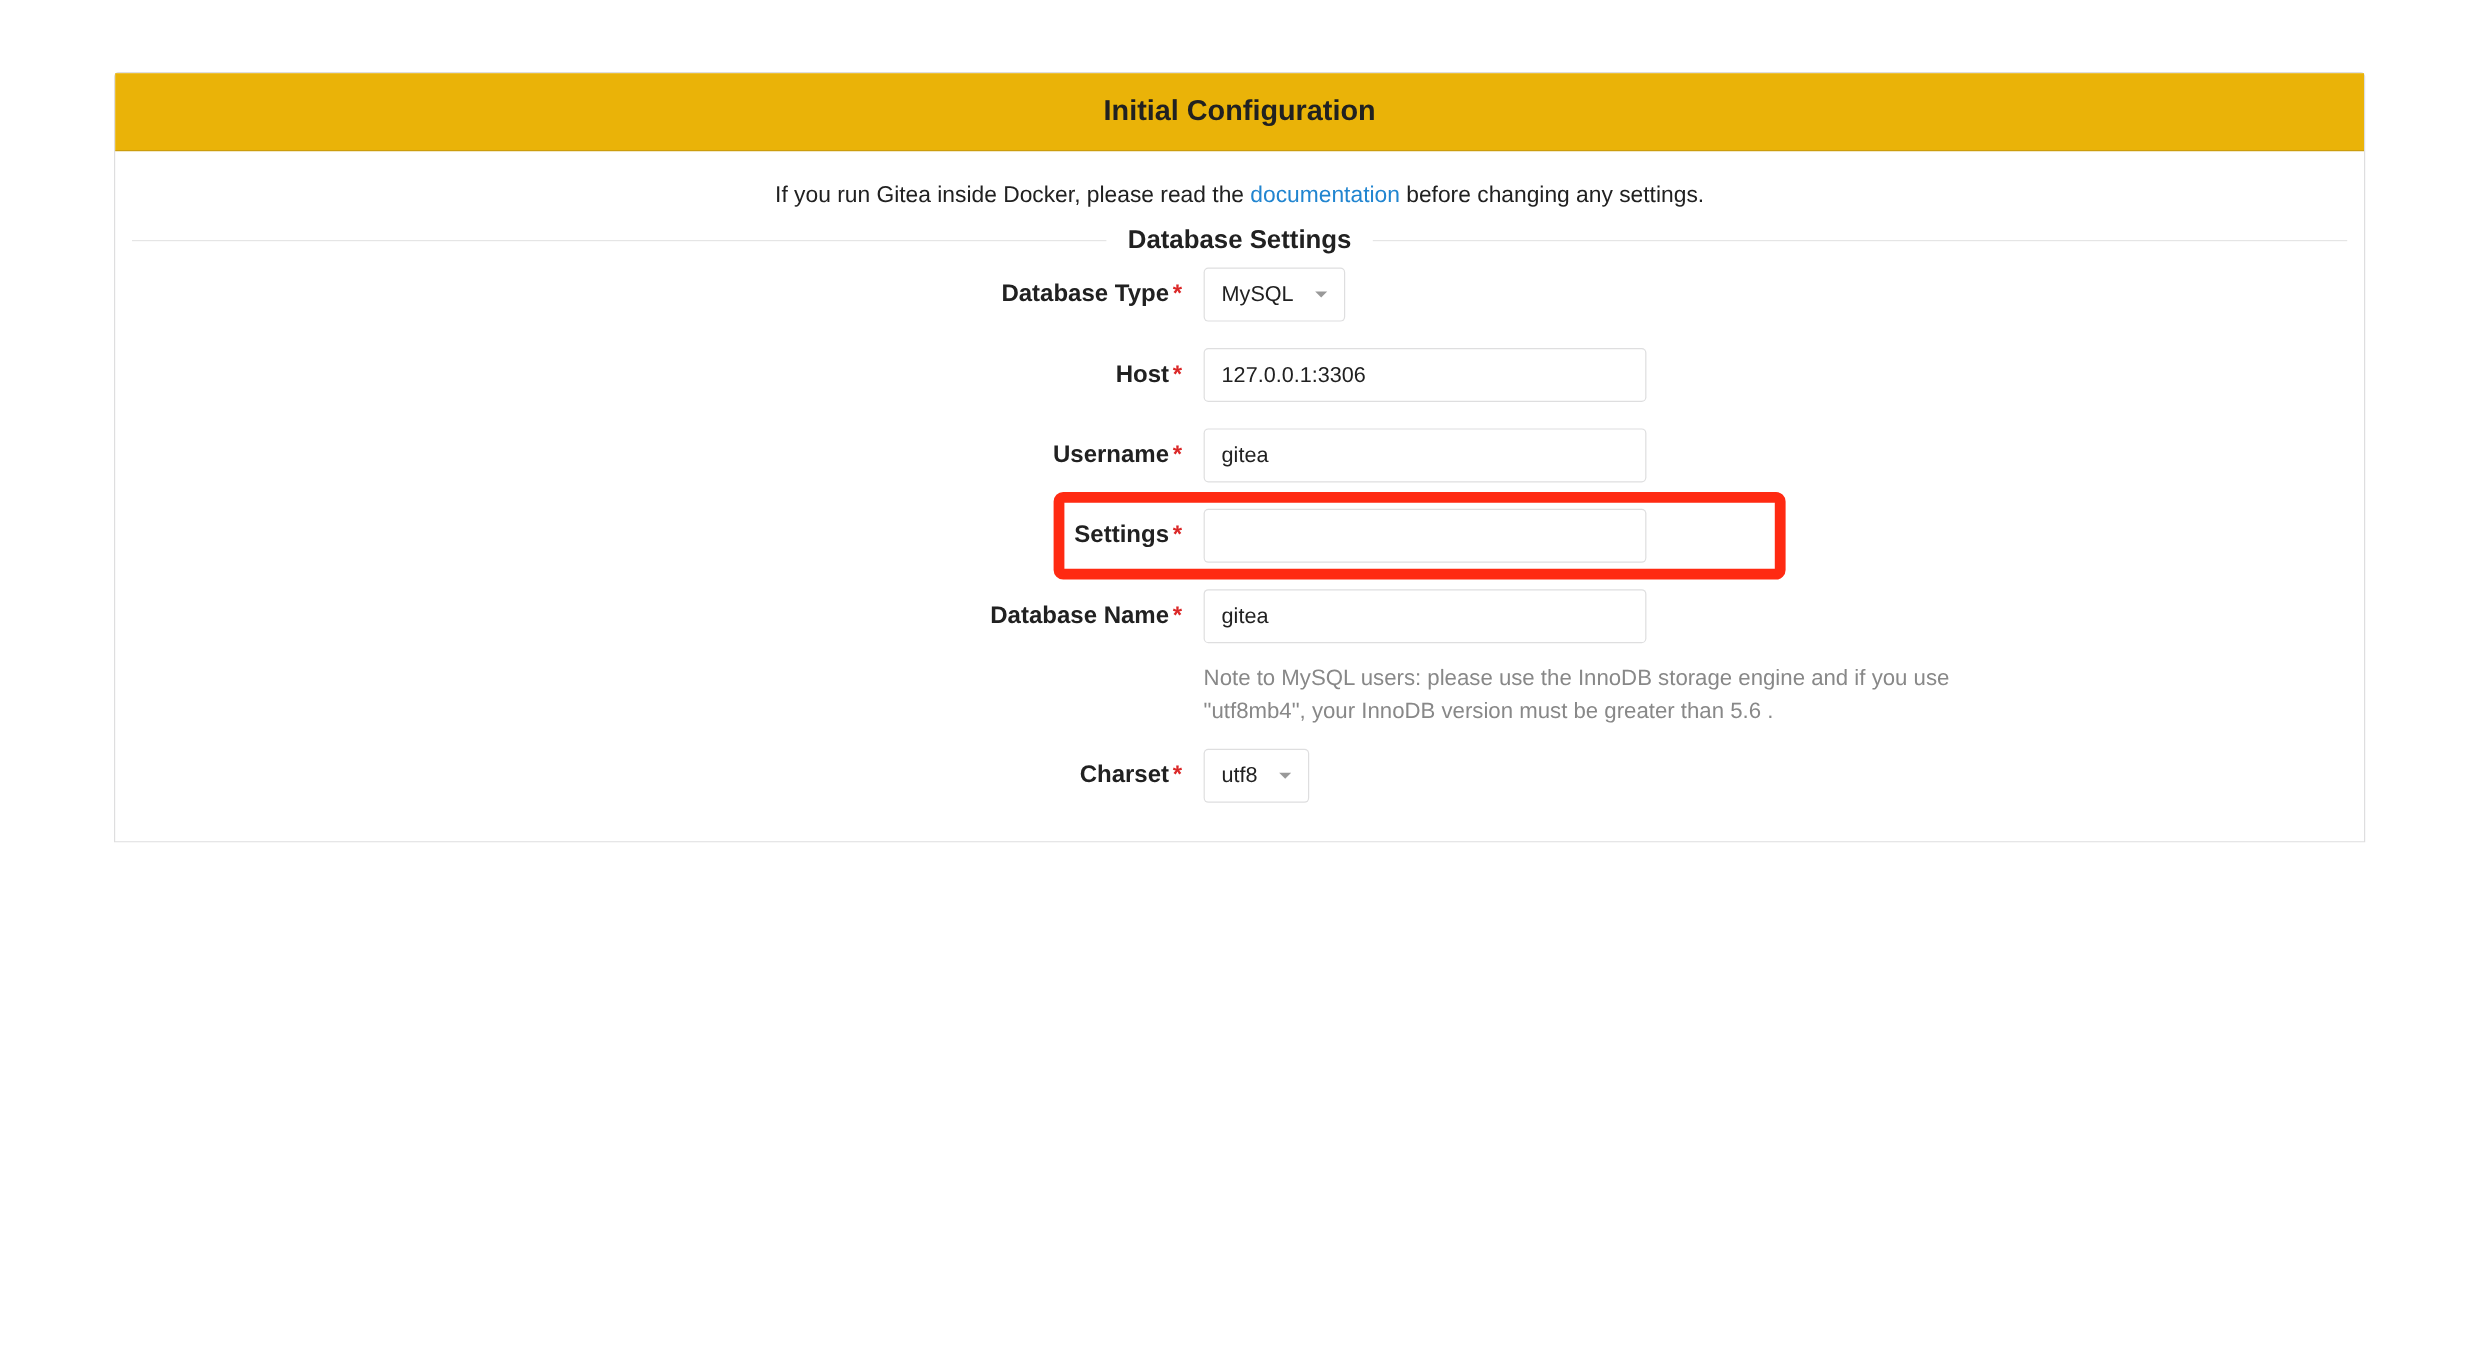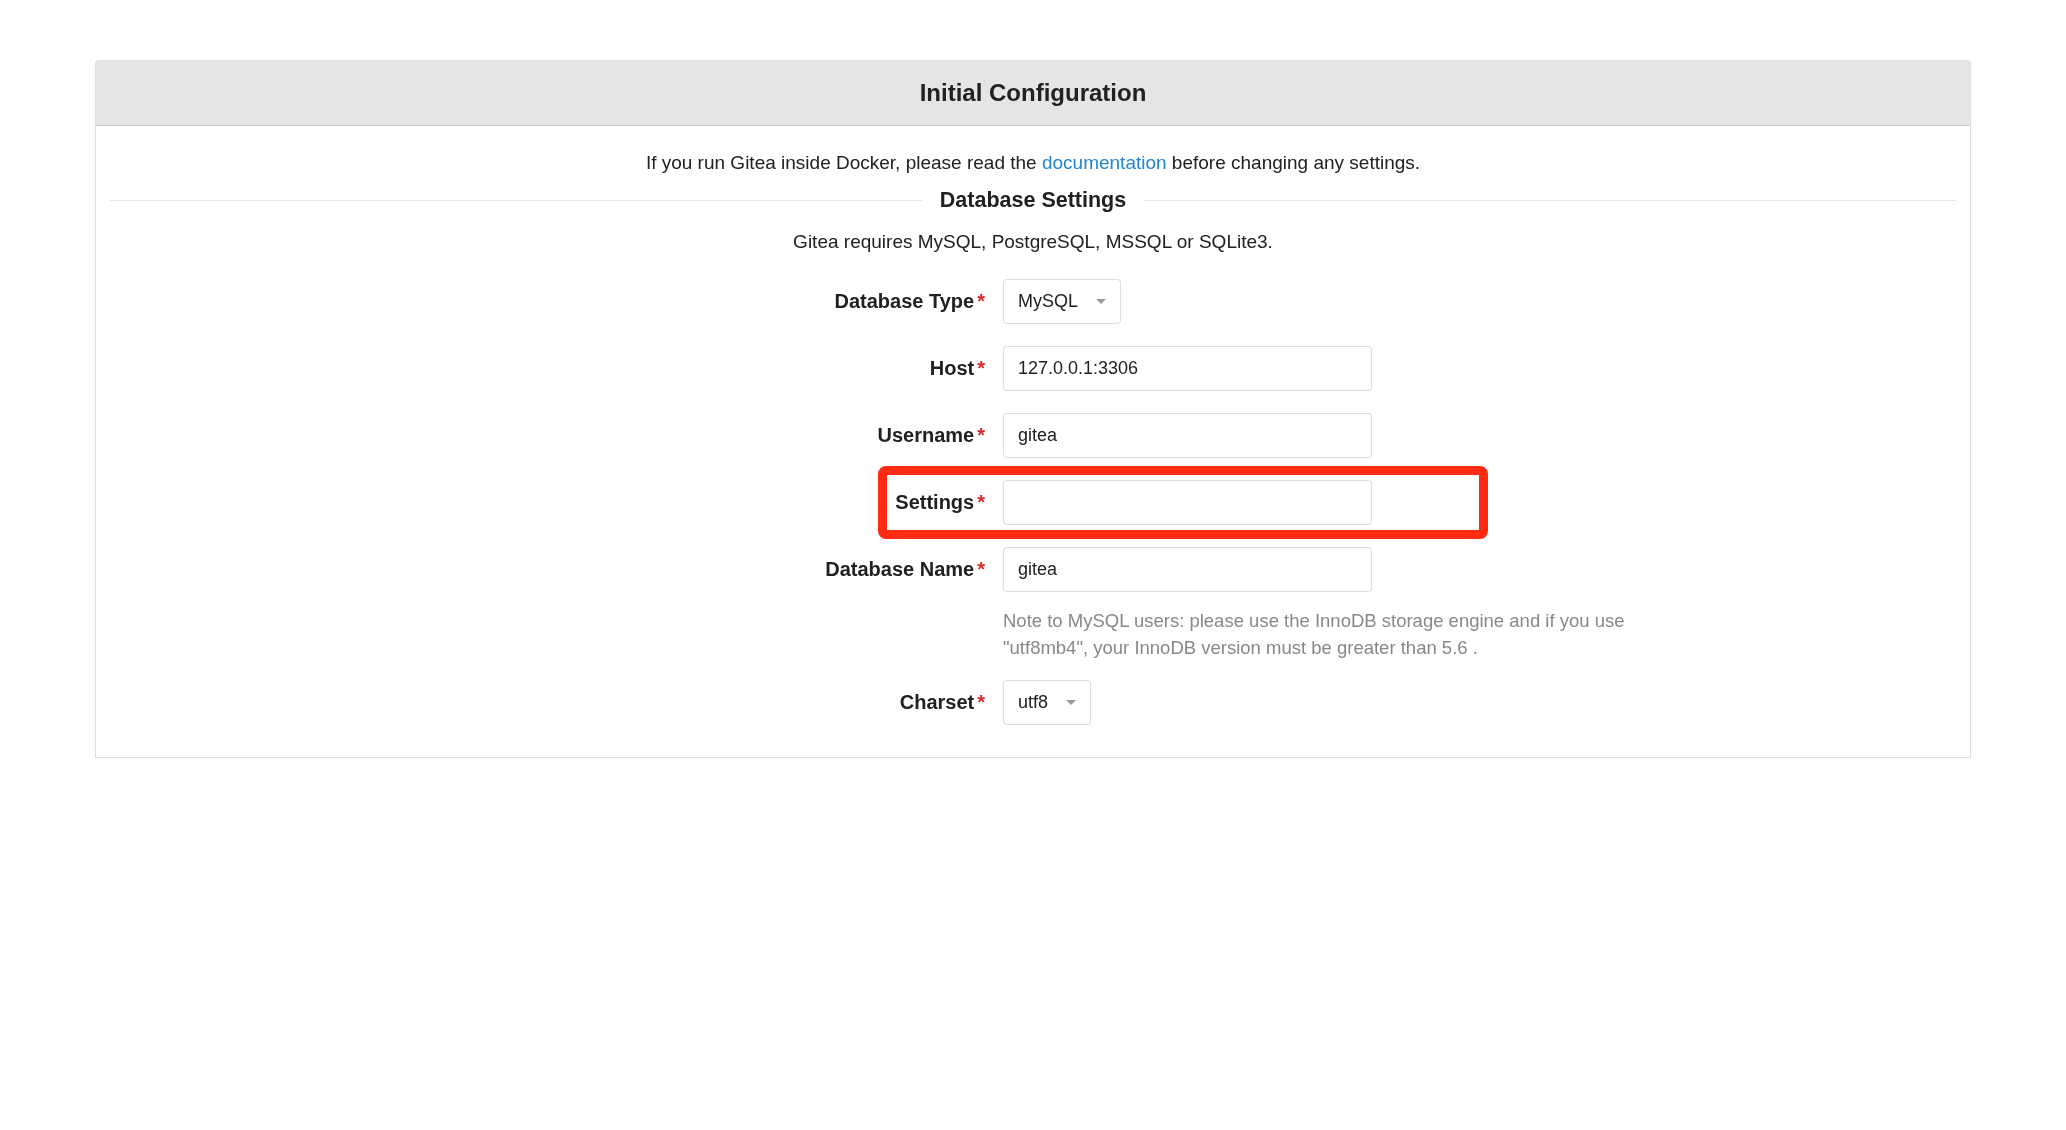--- a/index.html
+++ b/index.html
@@ -13,21 +13,21 @@
       color: #212121;
       font-size: 18.5px;
     }
     .panel {
       margin: 60px 95px 0 95px;
       border: 1px solid rgba(34,36,38,.15);
       border-radius: 4px 4px 0 0;
       background: #fff;
     }
     .panel-header {
-      background: #e5e5e5;
+      background: #eab308;
       border-bottom: 1px solid rgba(34,36,38,.15);
       padding: 18px 20px;
       text-align: center;
       font-weight: 700;
       font-size: 24px;
     }
     .panel-body {
       padding: 20px 14px 10px 14px;
     }
     .intro-text {
@@ -149,21 +149,20 @@
   <div class="panel-body">
 
     <p class="intro-text">
       <span>If you run Gitea inside Docker, please read the </span><a href="#">documentation</a><span> before changing any settings.</span>
     </p>
 
     <div class="divider-line">
       <span>Database Settings</span>
     </div>
 
-    <p class="subnote">Gitea requires MySQL, PostgreSQL, MSSQL or SQLite3.</p>
 
     <div class="form">
 
       <div class="field">
         <div class="label">
           <span>Database Type</span><span class="req">*</span>
         </div>
         <div class="control">
           <div class="select-box">
             <span class="sel-text">MySQL</span>

